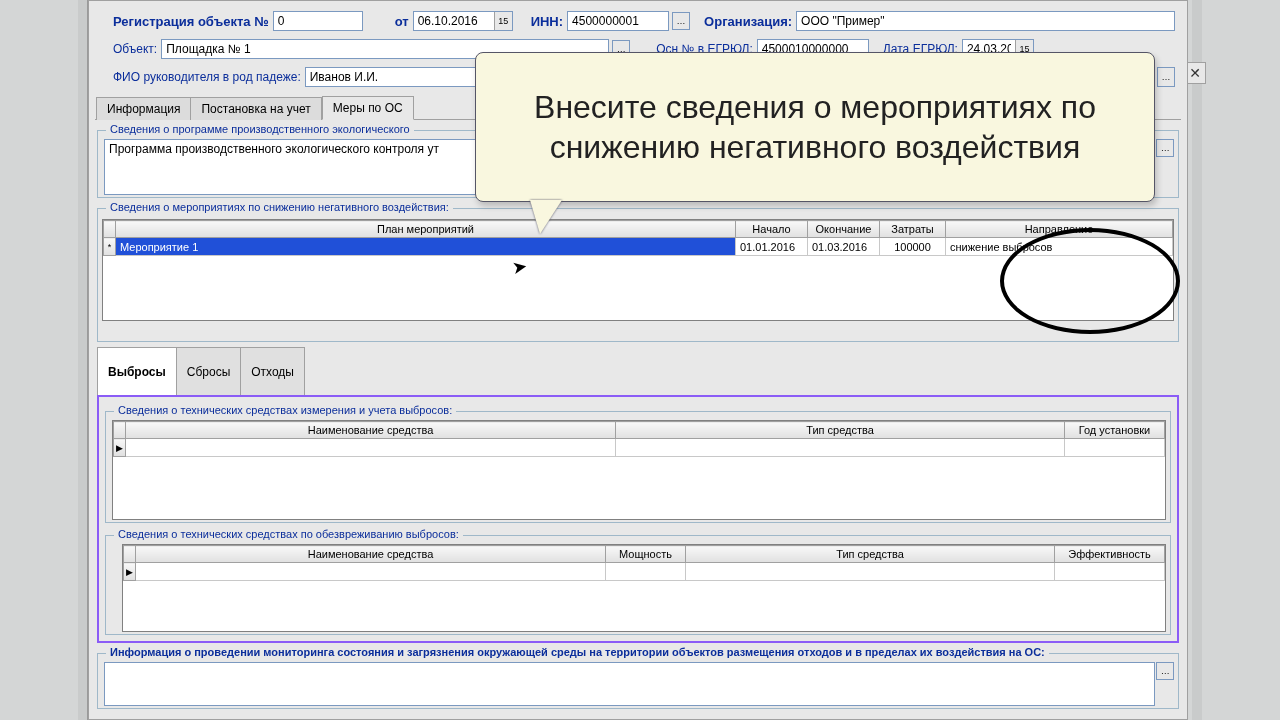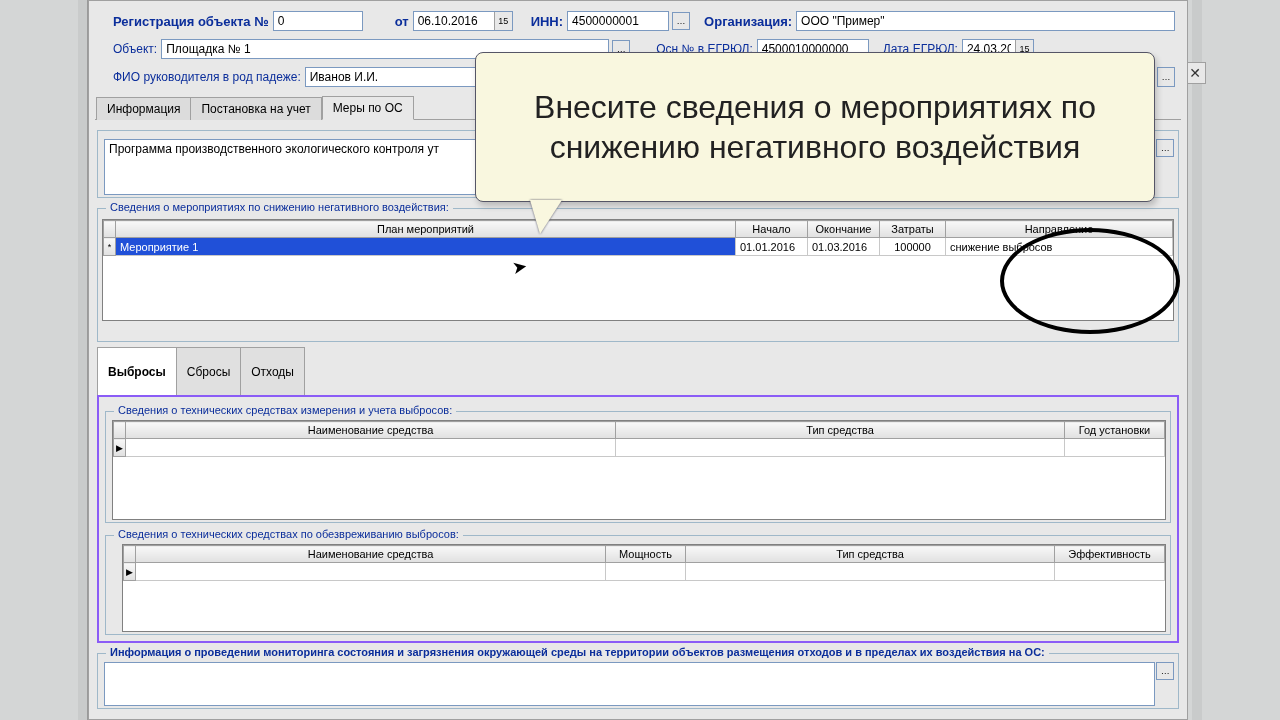--- a/index.html
+++ b/index.html
@@ -149,20 +149,21 @@
   </div>
 
   <div class="tabs">
     <div class="tab inactive">Информация</div>
     <div class="tab inactive">Постановка на учет</div>
     <div class="tab" style="border-bottom:1px solid #e8e8e8;">Меры по ОС</div>
   </div>
   <div style="border-top:1px solid #a0a0a0; margin:0 6px;"></div>
 
   <div class="groupbox" style="margin-top:10px;">
+    <span class="group-title">Сведения о программе производственного экологического</span>
     <div style="display:flex; gap:2px; margin-top:4px;">
       <textarea rows="3" style="height: 56px;">Программа производственного экологического контроля ут</textarea>
       <span class="dotbtn" style="height:18px;">…</span>
     </div>
   </div>
 
   <div class="groupbox" style="margin-top:10px; padding:6px 4px 20px 4px;">
     <span class="group-title">Сведения о мероприятиях по снижению негативного воздействия:</span>
     <div class="table-wrap" style="height:102px; margin-top:4px;">
       <table>

